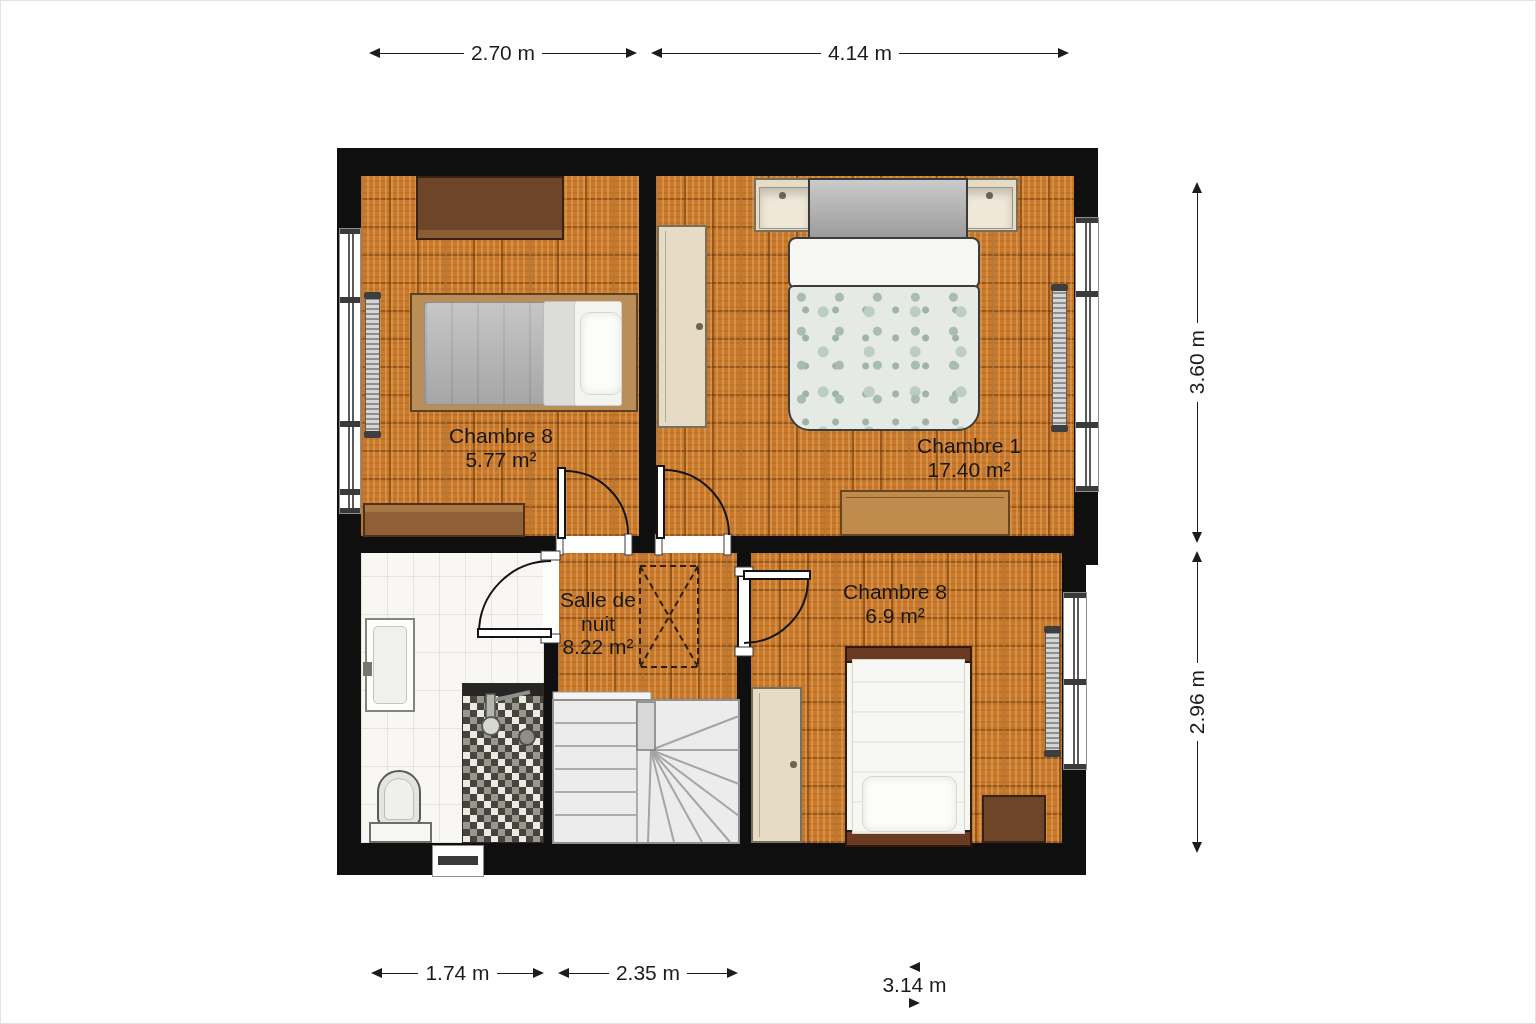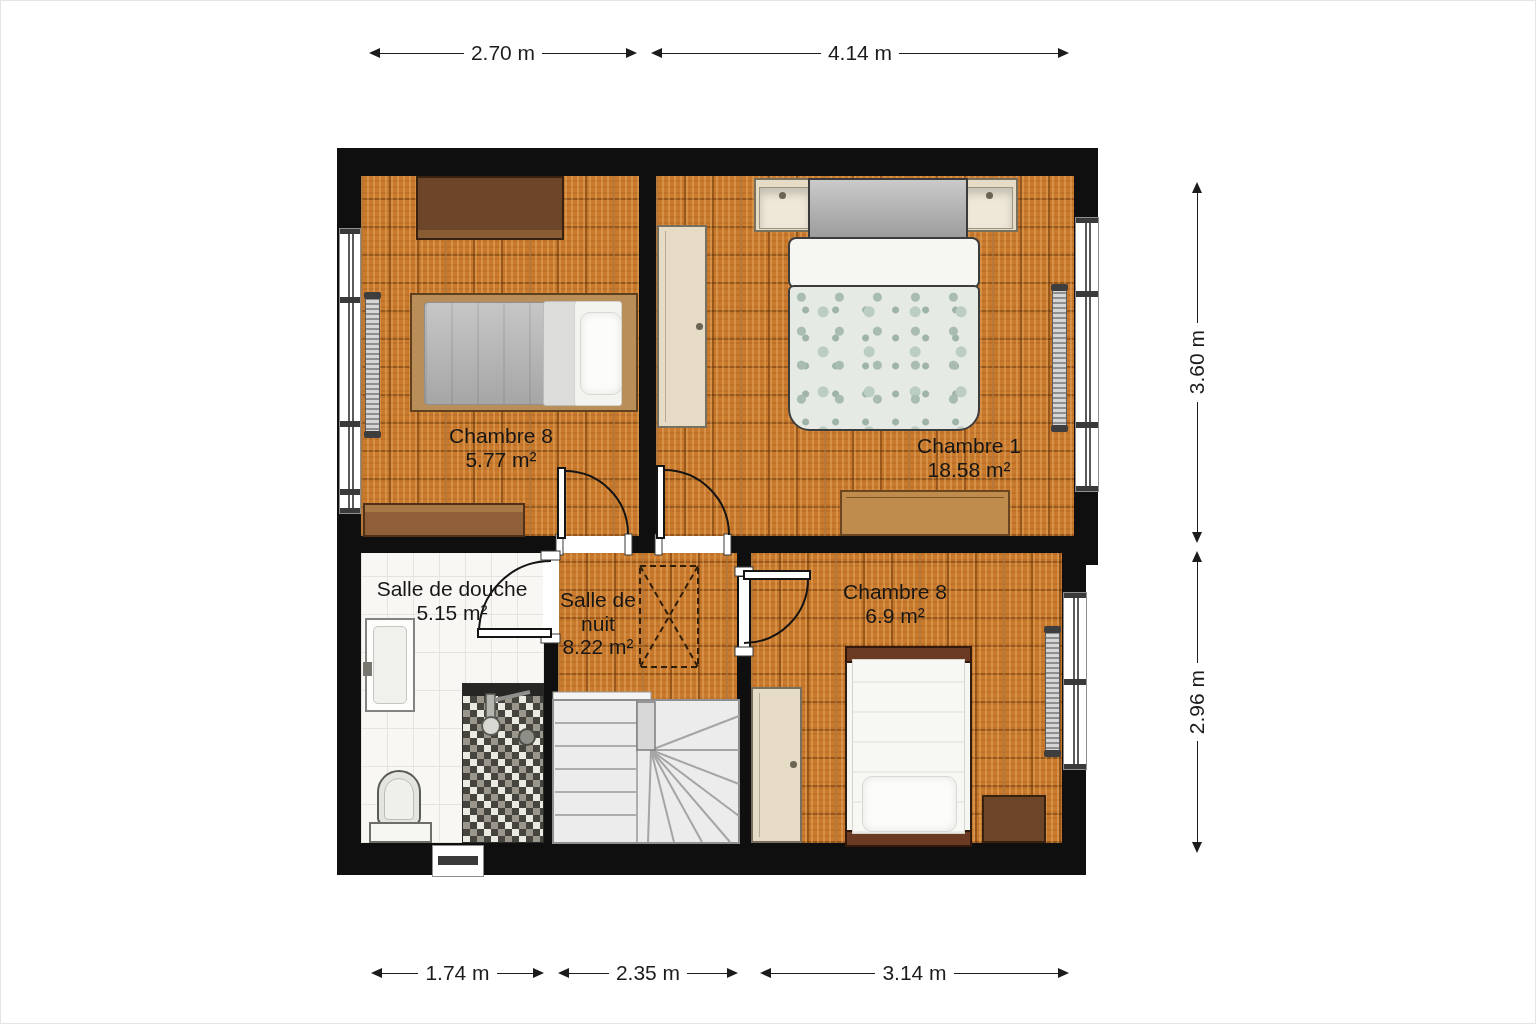--- a/index.html
+++ b/index.html
@@ -266,25 +266,21 @@
       <circle cx="527" cy="737" r="8" fill="#8e8e88" stroke="#4a4a44" stroke-width="2"></circle>
     </g>
   </svg>
 
   <div class="rlabel" style="left:501px;top:424px;">
     <div>Chambre 8</div>
     <div>5.77 m²</div>
   </div>
   <div class="rlabel" style="left:933px;top:434px;margin-left:36px;">
     <div>Chambre 1</div>
-    <div>18.58 m²</div>
-  </div>
-  <div class="rlabel" style="left:452px;top:577px;">
-    <div>Salle de douche</div>
-    <div>5.15 m²</div>
+    <div>17.40 m²</div>
   </div>
   <div class="rlabel" style="left:598px;top:588px;">
     <div>Salle de</div>
     <div>nuit</div>
     <div>8.22 m²</div>
   </div>
   <div class="rlabel" style="left:895px;top:580px;">
     <div>Chambre 8</div>
     <div>6.9 m²</div>
   </div>
@@ -324,21 +320,21 @@
     <i class="ln"></i>
       <i class="ah e"></i>
   </div>
   <div class="dim h" style="left:558px;top:962px;width:180px;">
     <i class="ah w"></i>
       <i class="ln"></i>
     <span class="dtxt">2.35 m</span>
     <i class="ln"></i>
       <i class="ah e"></i>
   </div>
-  <div class="dim h" style="left:760px;top:962px;width:309px;">
+  <div class="dim h" style="left:760px;top:962px;width:309px;flex-direction:column;">
     <i class="ah w"></i>
       <i class="ln"></i>
     <span class="dtxt">3.14 m</span>
     <i class="ln"></i>
       <i class="ah e"></i>
   </div>
 
 </div>
 
 </body></html>

